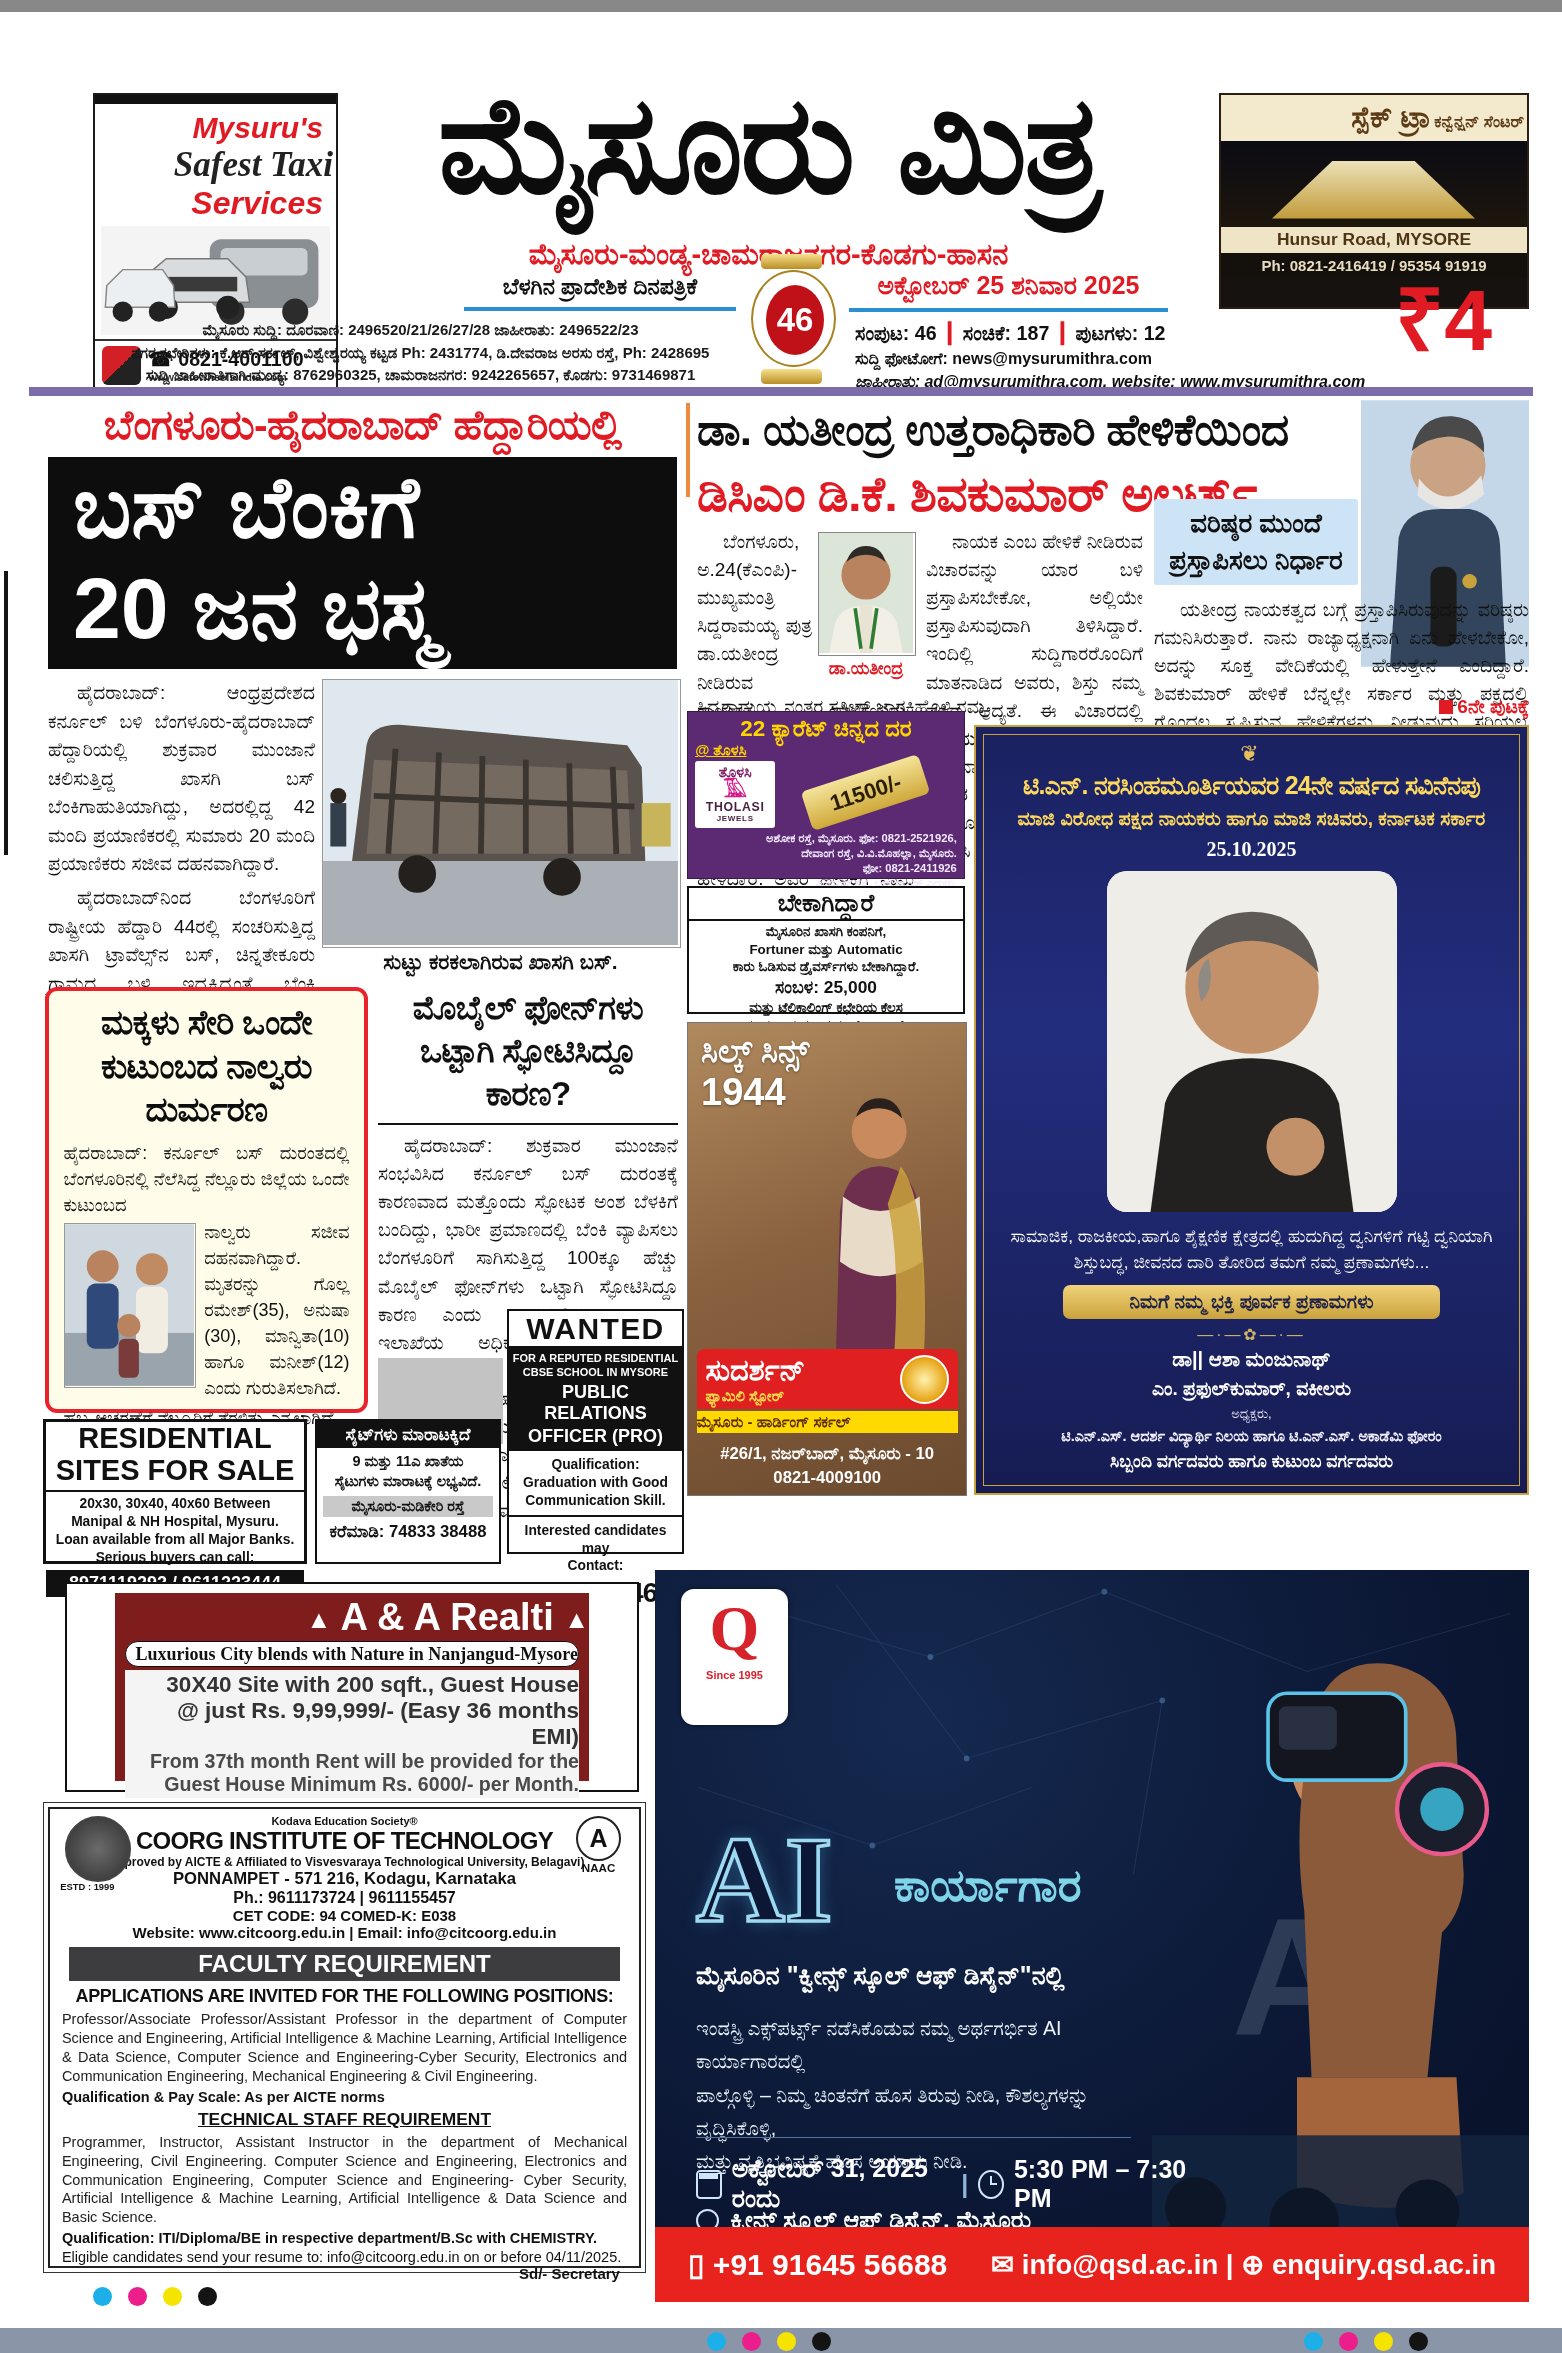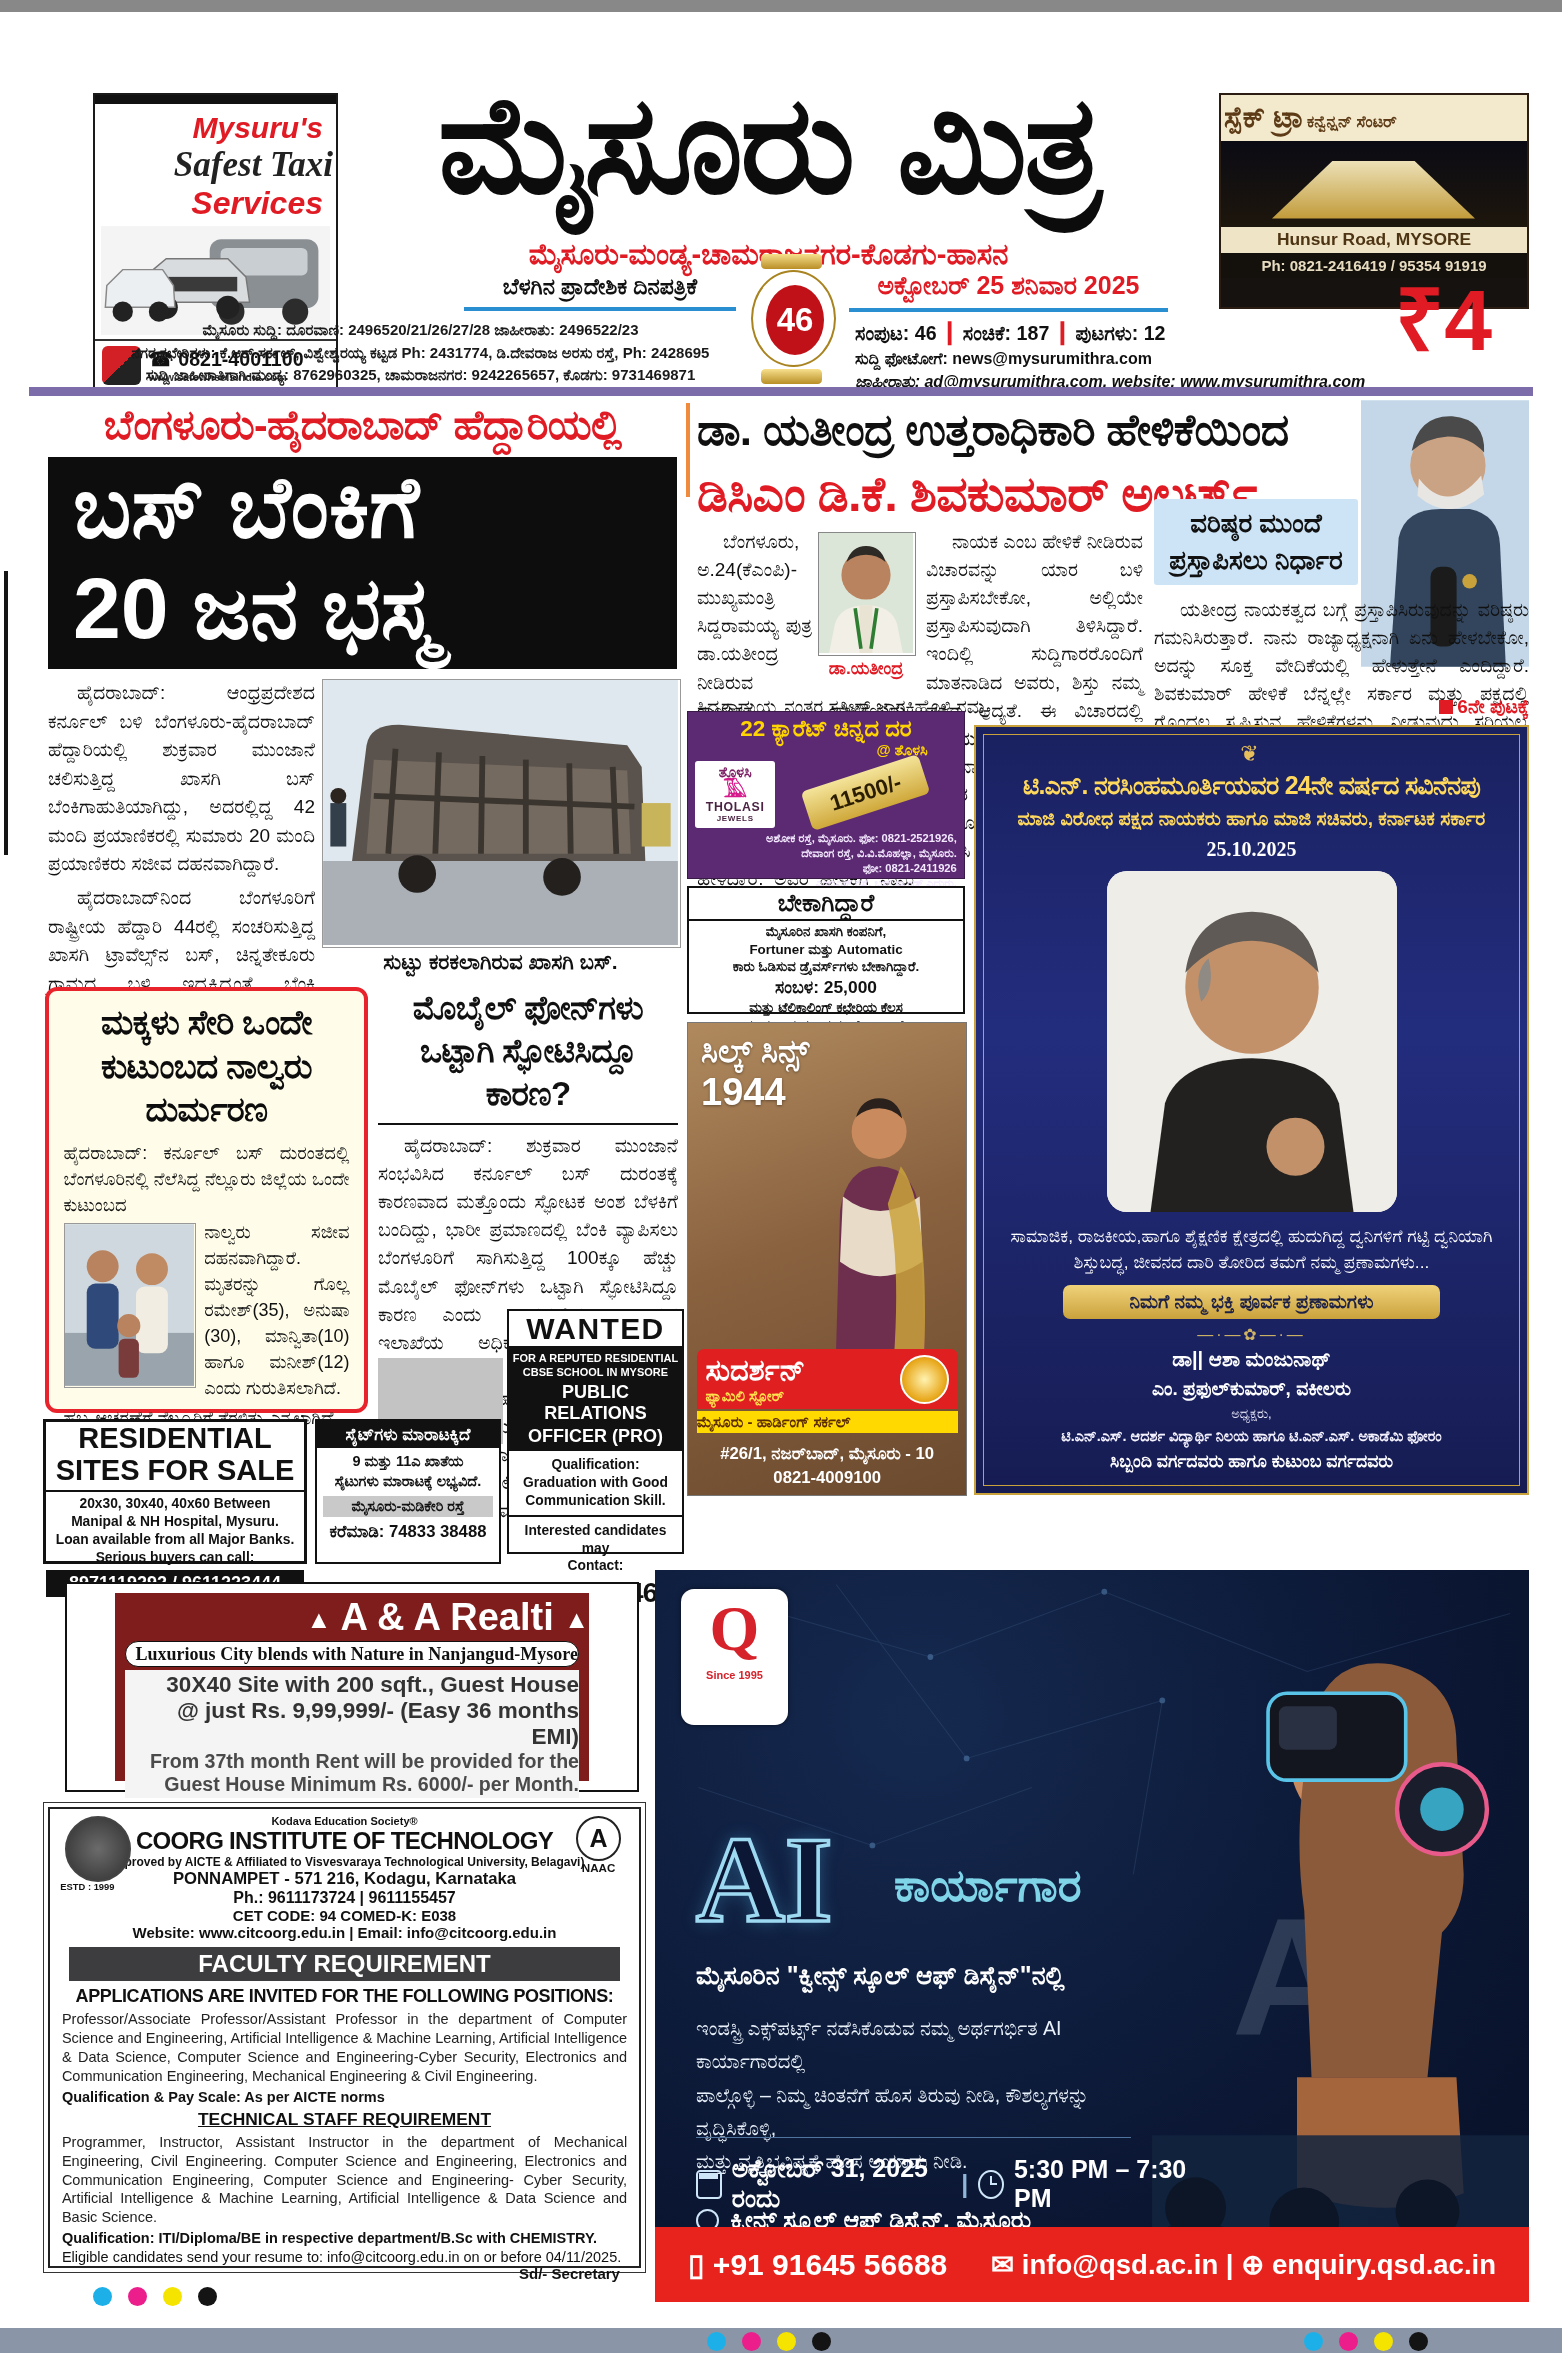--- a/index.html
+++ b/index.html
@@ -16,21 +16,21 @@
   .taxi-l3{font-size:32px;font-weight:bold;font-style:italic;color:#e01b24;text-align:right;padding-right:13px;}
   .taxi-cars{height:109px;margin:4.3px 5.8px 0 5.8px;}
   .taxi-foot{border-top:2.2px solid #333;margin-top:4.3px;padding:4.3px 7.2px;display:flex;align-items:center;gap:7.2px;}
   .taxi-logo{width:39px;height:39px;background:linear-gradient(135deg,#d32027 50%,#222 50%);border-radius:5.8px;flex:0 0 auto;}
   .taxi-phone{font-size:19.6px;font-weight:bold;color:#111;line-height:1.2;}
   .taxi-web{font-size:11px;font-weight:bold;color:#333;}
   .mast-title{left:319px;top:64px;width:899px;height:170px;font-size:136px;line-height:1.0;
               font-weight:bold;color:#0c0c0c;text-align:center;font-family:"DejaVu Serif",serif;letter-spacing:-2.9px;}
   .mast-sub{left:406px;top:226px;width:725px;font-size:29px;font-weight:bold;color:#e01b24;text-align:center;}
   .spectra{left:1219px;top:81px;width:306px;height:212px;border:2.2px solid #2b1d12;background:#161210;}
-  .spectra-head{background:#f3e9cd;color:#5d3b16;text-align:left;padding:5.8px 2.9px;}
+  .spectra-head{background:#f3e9cd;color:#5d3b16;text-align:right;padding:5.8px 2.9px;}
   .spectra-head .t1{font-size:29px;font-weight:bold;}
   .spectra-head .t2{font-size:16px;font-weight:bold;}
   .spectra-photo{height:86px;position:relative;overflow:hidden;background:linear-gradient(#0b0b14,#1d160c);}
   .spectra-roof{position:absolute;left:51px;top:20px;width:203px;height:58px;background:linear-gradient(#f8ecc0,#caa23c);
                 clip-path:polygon(30% 0,70% 0,100% 100%,0 100%);opacity:.95;}
   .spectra-addr{background:#efe4c6;color:#4d3413;font-size:17.4px;font-weight:bold;text-align:center;padding:2.9px 0;}
   .spectra-ph{background:#14100c;color:#e8dcc0;font-size:15px;font-weight:bold;text-align:center;padding:3.6px 0;}
 
   .tagline{left:464px;top:262px;width:272px;font-size:22px;font-weight:bold;text-align:center;color:#111;
            border-bottom:4.3px solid #2a8fd0;padding-bottom:7.2px;}
@@ -94,21 +94,21 @@
              border-bottom:2.2px solid #111;padding-bottom:7.2px;}
   .mob-title .tl{display:block;}
   .mob-body{font-size:19px;line-height:1.48;margin-top:7.2px;}
   .mob-body p{margin:0;text-indent:26px;}
   .gray-ph{left:378px;top:1346px;width:125px;height:86px;background:#c3c3c3;}
 
   
   .gold{left:687px;top:699px;width:278px;height:168px;background:#5c2a72;border:1.4px solid #3a1848;
         color:#fff;box-sizing:border-box;padding:4.3px 7.2px;}
   .gold-title{font-size:22.5px;font-weight:bold;color:#ffd400;text-align:center;}
-  .gold-sub{font-size:14.5px;font-weight:bold;color:#ffd400;text-align:right;padding-right:29px;}
+  .gold-sub{font-size:14.5px;font-weight:bold;color:#ffd400;text-align:left;padding-right:29px;text-decoration:underline;}
   .gold-mid{display:flex;gap:7.2px;align-items:center;margin-top:1.4px;}
   .gold-logo{width:80px;height:67px;background:#fff;border-radius:2.9px;color:#7c1f64;text-align:center;font-weight:bold;
              display:flex;flex-direction:column;justify-content:center;line-height:1.1;}
   .gold-logo .kn{font-size:14.5px;}
   .gold-logo .en{font-size:12.3px;color:#4a2342;letter-spacing:0.7px;}
   .gold-tag{flex:1;position:relative;height:67px;}
   .gold-tag .tag{position:absolute;left:22px;top:11.6px;width:123px;height:41px;background:linear-gradient(#f4e49a,#cfa83a);
                  border-radius:5.8px;transform:rotate(-18deg);display:flex;align-items:center;justify-content:center;
                  color:#2b1d00;font-size:22px;font-weight:bold;}
   .gold-addr{font-size:11.2px;font-weight:bold;text-align:right;line-height:1.35;margin-top:2.9px;color:#f3e8ff;}

